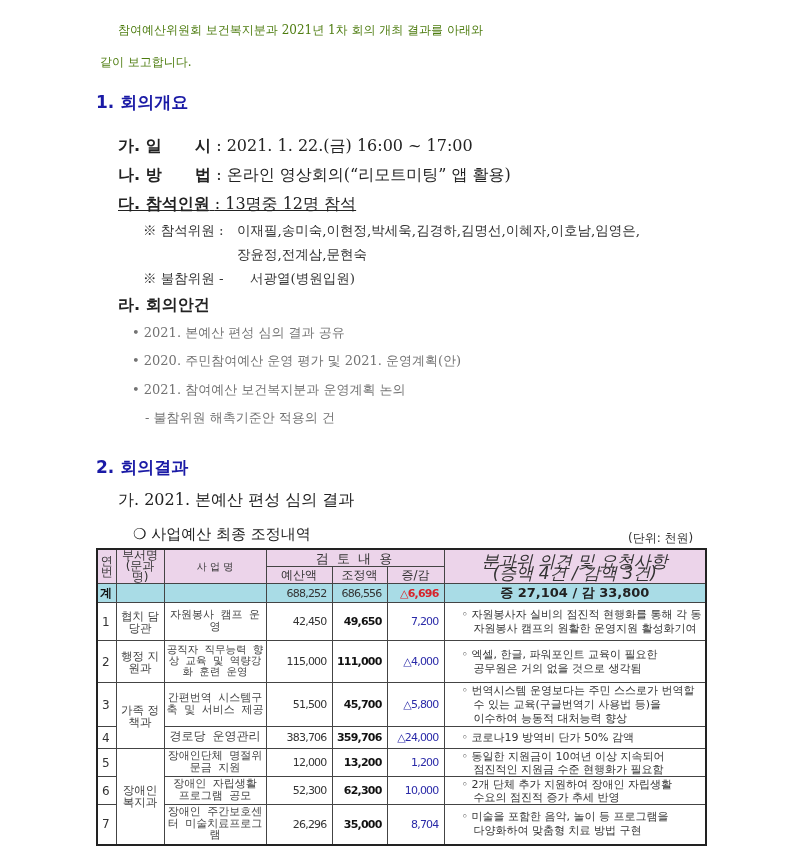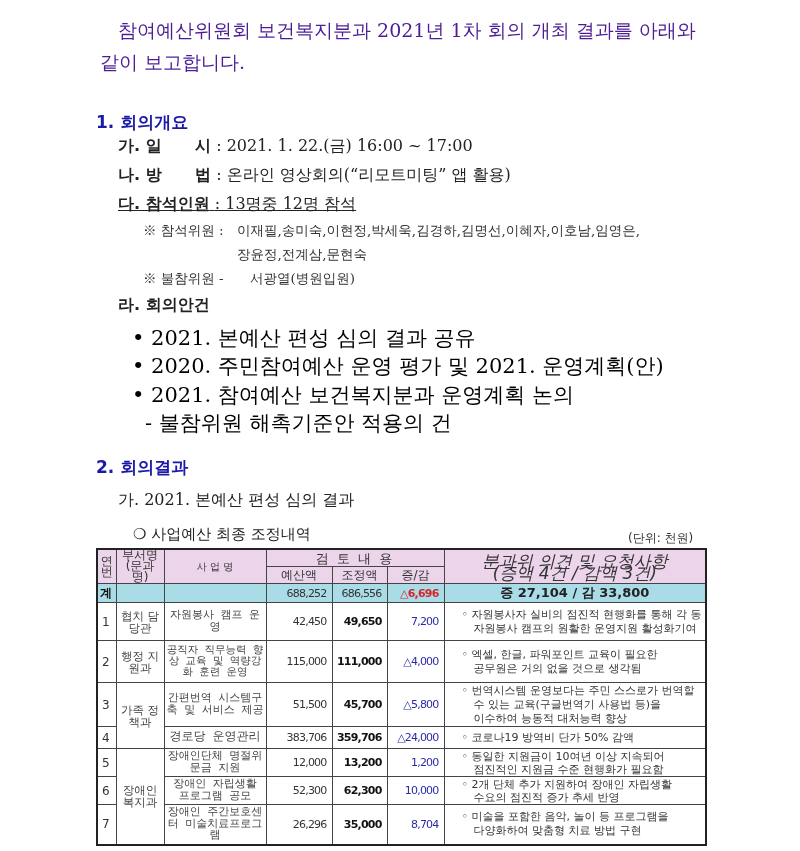--- a/index.html
+++ b/index.html
@@ -2,29 +2,29 @@
 <html><head>
 <meta charset="utf-8">
 <style>
   html, body { margin: 0; padding: 0; background: #ffffff; }
   body {
     width: 800px; height: 851px; position: relative; overflow: hidden;
     font-family: "DejaVu Serif", "Liberation Serif", serif;
     color: #222;
   }
   .abs { position: absolute; white-space: nowrap; }
-  .intro { font-size: 19px; line-height: 20px; color: #4c1d95; }
+  .intro { font-size: 12px; line-height: 20px; color: #4d7c0f; }
   .h1 {
     font-family: "DejaVu Sans", "Liberation Sans", sans-serif;
     font-weight: bold; color: #1a1aa6; font-size: 17px;
   }
   .sub { font-size: 16px; color: #222; }
   .sub .k { font-weight: bold; font-family: "DejaVu Sans", "Liberation Sans", sans-serif; }
   .note { font-size: 13.5px; color: #333; }
-  .bul { font-size: 21px; color: #000000; }
+  .bul { font-size: 13px; color: #737373; }
   .caption { font-size: 15px; color: #222; }
   .unit { font-size: 12px; color: #333; font-family: "DejaVu Sans", "Liberation Sans", sans-serif; }
 
   table.budget {
     position: absolute; left: 96px; top: 548px; width: 609px;
     border-collapse: collapse; table-layout: fixed;
     font-family: "DejaVu Sans", "Liberation Sans", sans-serif;
     border: 2px solid #222;
   }
   table.budget td, table.budget th {
@@ -42,21 +42,21 @@
   table.budget td.proj { text-align: center; font-size: 11px; line-height: 11.5px; color: #444; font-family: Liberation Mono, monospace; }
   table.budget td.opinion { font-size: 11px; line-height: 14px; color: #333; padding-left: 17px; white-space: nowrap; }
   table.budget td.opinion .l2 { padding-left: 12px; display: block; }
 </style>
 </head>
 <body>
 
 <div class="abs intro" style="left:118px; top:20px;">참여예산위원회 보건복지분과 2021년 1차 회의 개최 결과를 아래와</div>
 <div class="abs intro" style="left:100px; top:52px;">같이 보고합니다.</div>
 
-<div class="abs h1" style="left:96px; top:111px;">1. 회의개요</div>
+<div class="abs h1" style="left:96px; top:91px;">1. 회의개요</div>
 
 <div class="abs sub" style="left:118px; top:136px;">
   <span class="k" style="white-space:pre;">가. 일      시</span>
   <span>: 2021. 1. 22.(금) 16:00 ~ 17:00</span>
 </div>
 <div class="abs sub" style="left:118px; top:165px;">
   <span class="k" style="white-space:pre;">나. 방      법</span>
   <span>: 온라인 영상회의(“리모트미팅” 앱 활용)</span>
 </div>
 <div class="abs sub" style="left:118px; top:194px;text-decoration:underline;">

